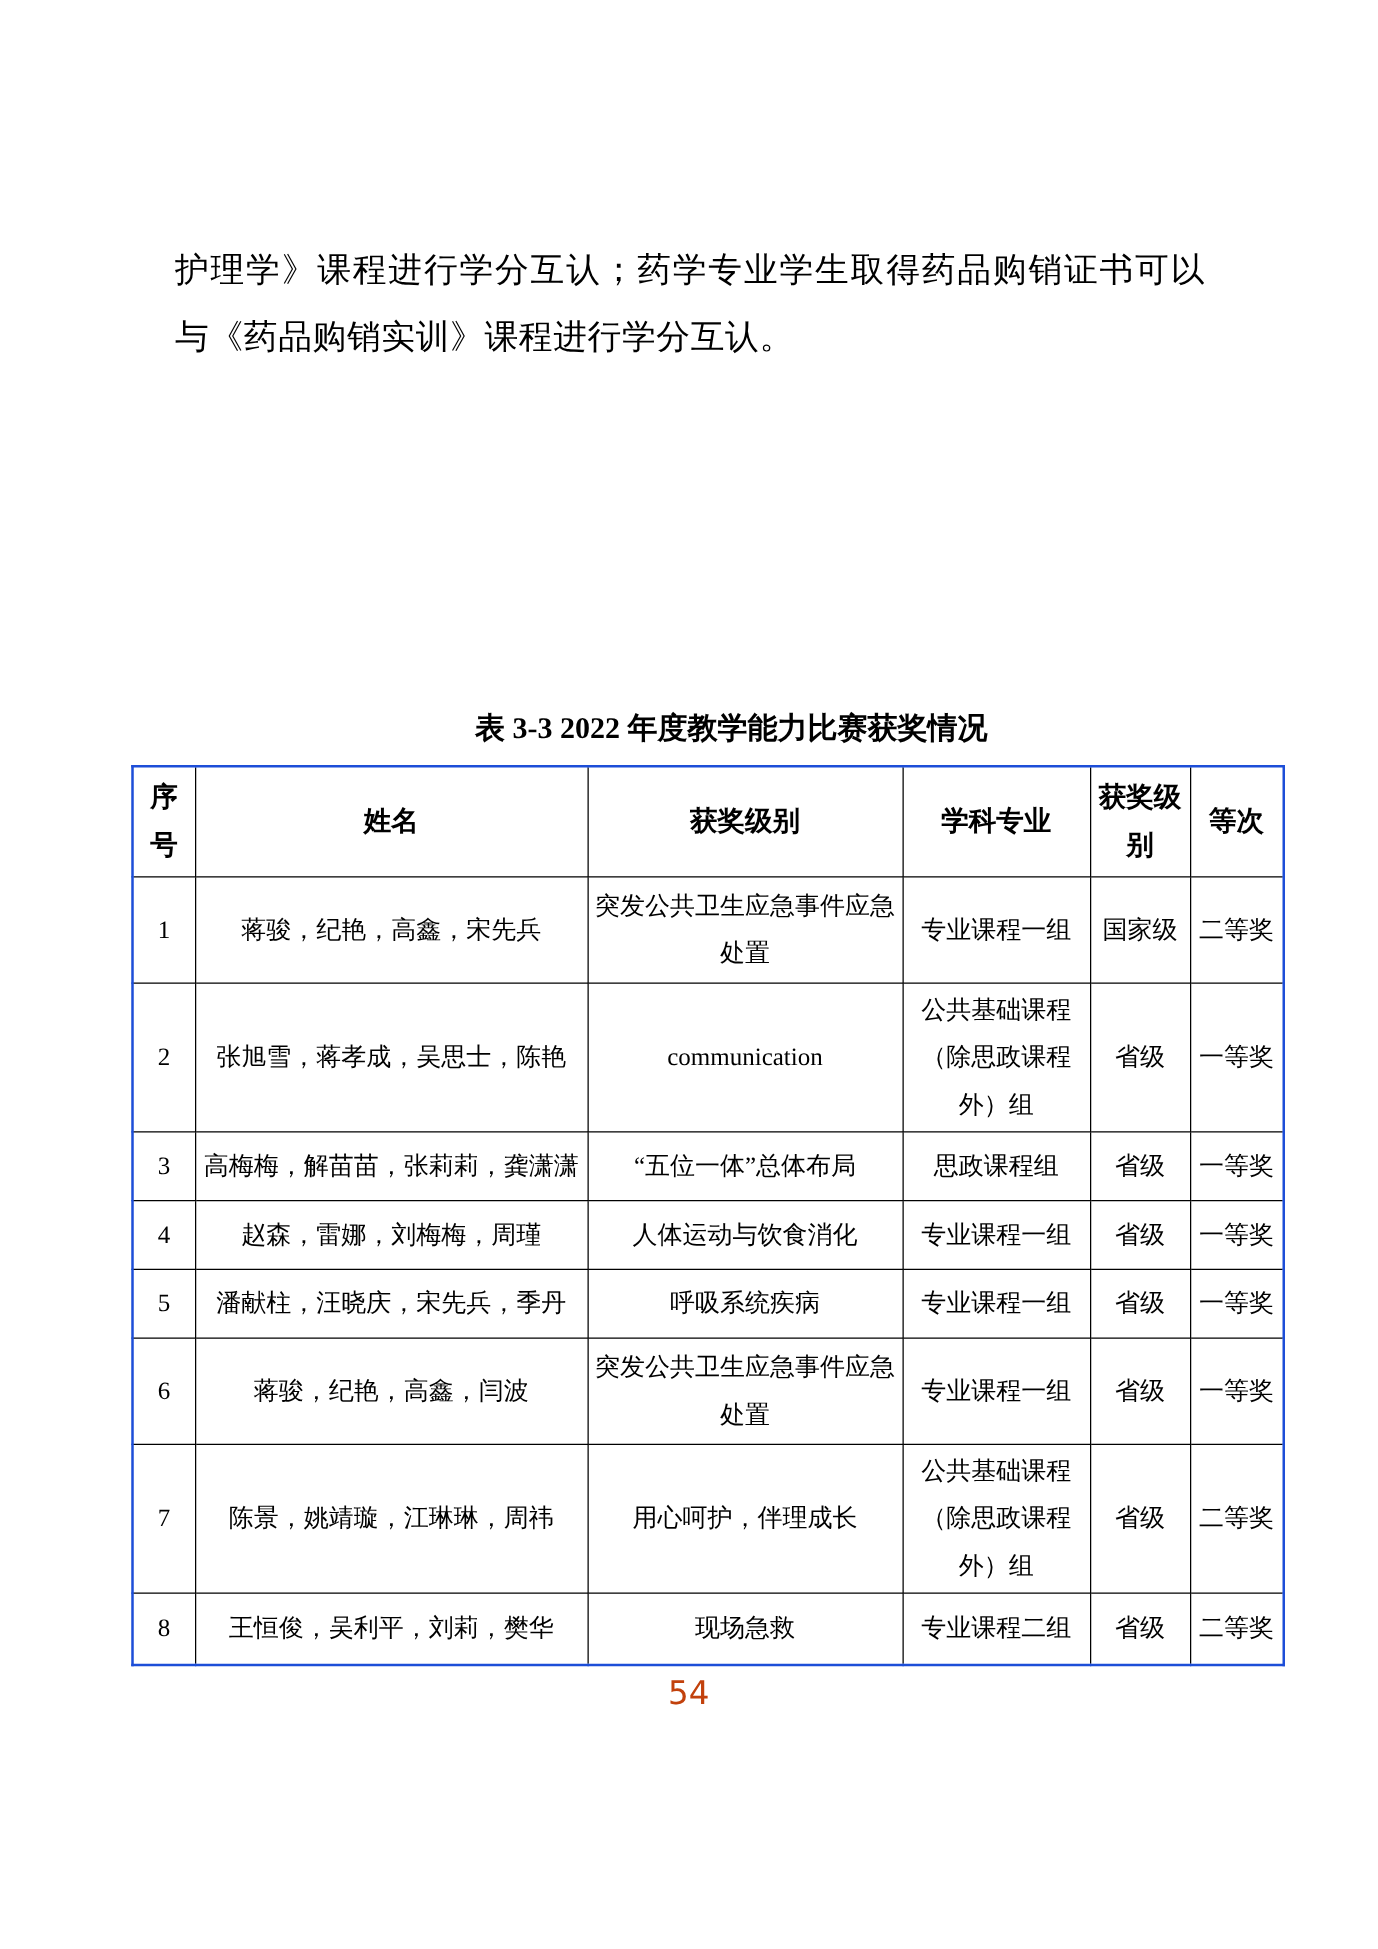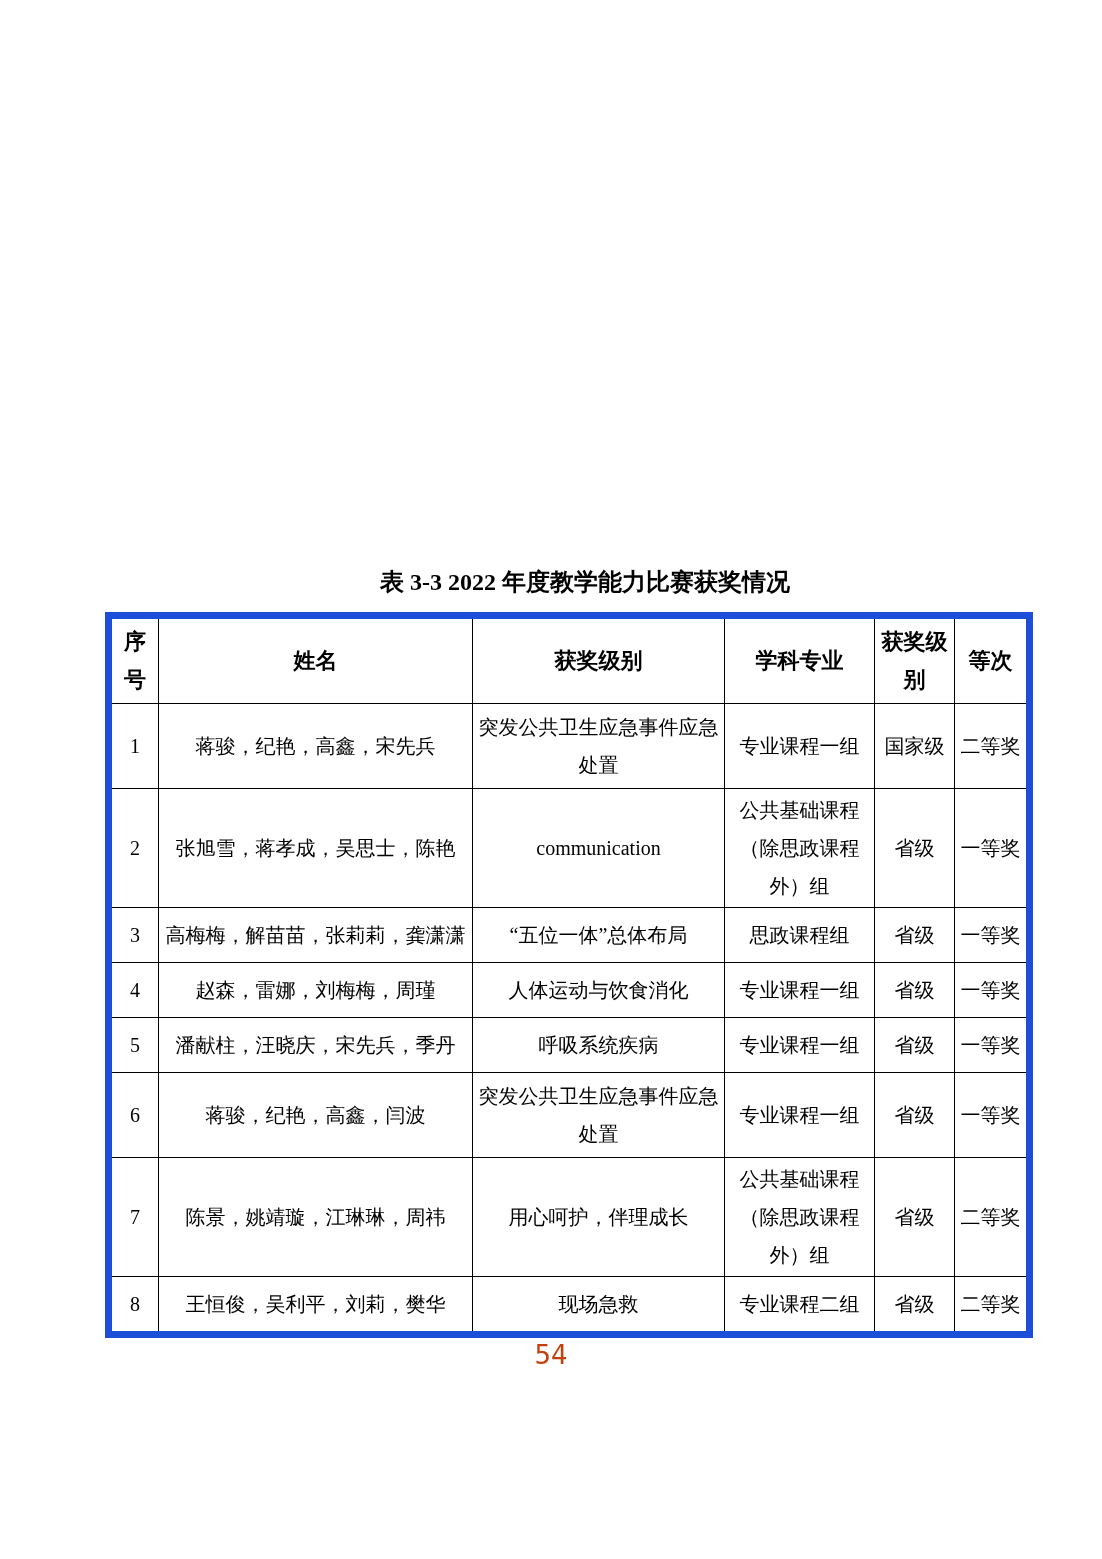--- a/index.html
+++ b/index.html
@@ -37,21 +37,21 @@
     padding-left: 34px;
   }
 
   table.awards {
     position: absolute;
     top: 612px;
     left: 105px;
     width: 921px;
     border-collapse: collapse;
     table-layout: fixed;
-    border: 7px solid #1d4ed8;
+    border: 2px solid #1d4ed8;
   }
   table.awards th, table.awards td {
     border: 1px solid #000;
     text-align: center;
     vertical-align: middle;
     padding: 2px 4px;
     overflow: hidden;
   }
   table.awards th {
     font-size: 22px;
@@ -80,20 +80,21 @@
     text-align: center;
     font-size: 26px;
     color: #c2410c;
     font-family: "DejaVu Sans", "Liberation Sans", sans-serif;
   }
 </style>
 </head>
 <body>
 
 <div class="body-text">
+  <p>护理学》课程进行学分互认；药学专业学生取得药品购销证书可以与《药品购销实训》课程进行学分互认。</p>
 </div>
 
 <div class="table-title">表 3-3 2022 年度教学能力比赛获奖情况</div>
 
 <table class="awards">
   <colgroup>
     <col style="width:50px">
     <col style="width:314px">
     <col style="width:252px">
     <col style="width:150px">

